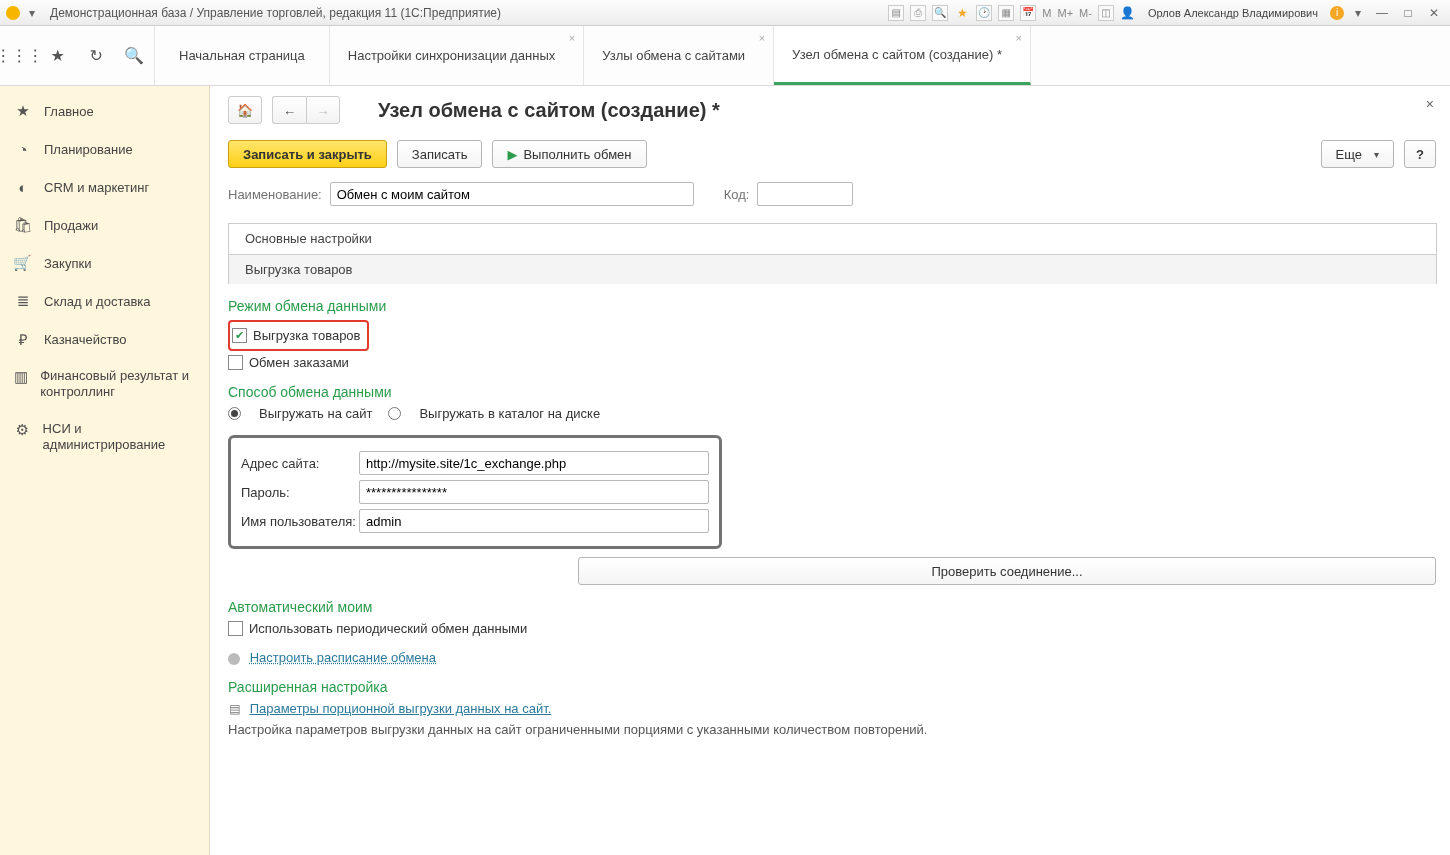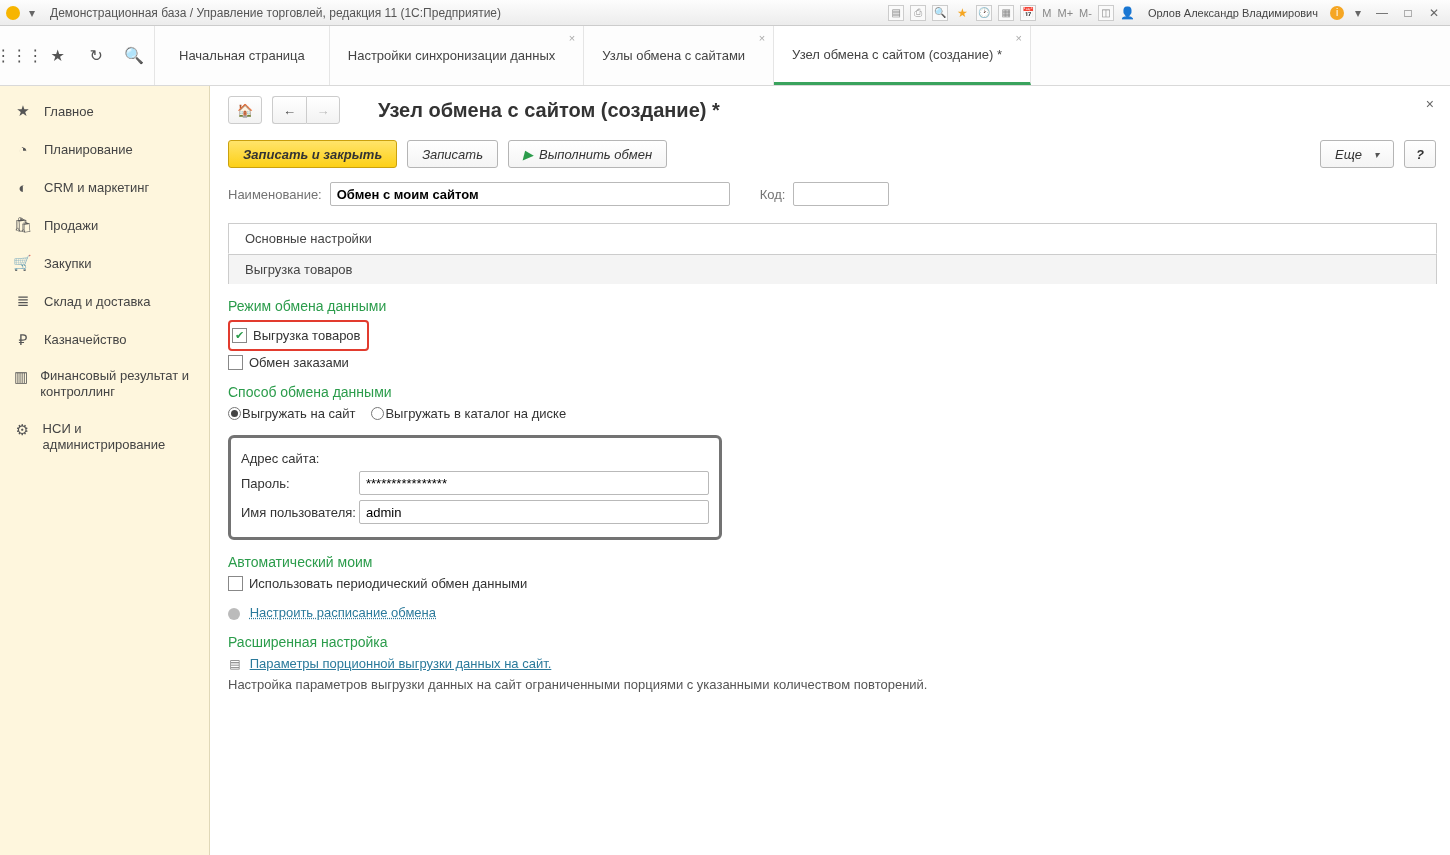--- a/index.html
+++ b/index.html
@@ -41,21 +41,21 @@
 
 
 .navrow{display:flex;align-items:center;gap:10px;}
 .nav-btn{height:28px;min-width:34px;border:1px solid #ccc;border-radius:3px;background:linear-gradient(#fff,#f2f2f2);display:flex;align-items:center;justify-content:center;cursor:pointer;color:#444;padding:0 6px;}
 .nav-group{display:flex;}
 .nav-group .nav-btn:first-child{border-radius:3px 0 0 3px;border-right:none;}
 .nav-group .nav-btn:last-child{border-radius:0 3px 3px 0;}
 .page-title{font-size:20px;font-weight:bold;color:#333;margin-left:28px;}
 
 
-.actionrow{display:flex;align-items:center;gap:10px;margin-top:16px;font-style:italic;}
+.actionrow{display:flex;align-items:center;gap:10px;margin-top:16px;}
 .btn{height:28px;border:1px solid #b5b5b5;border-radius:3px;background:linear-gradient(#fff,#f4f4f4);padding:0 14px;display:flex;align-items:center;justify-content:center;cursor:pointer;font-size:13px;gap:6px;}
 .btn.primary{background:linear-gradient(#ffe46b,#fdd017);border-color:#caa10e;font-weight:bold;}
 .btn .play{color:#2b9c4b;}
 .spacer{flex:1;}
 .btn.more::after{content:"▾";margin-left:6px;color:#555;font-size:10px;}
 .btn.help{min-width:32px;padding:0;font-weight:bold;}
 
 
 .formrow{display:flex;align-items:center;gap:8px;margin-top:14px;}
 .flabel{color:#737373;}
@@ -67,21 +67,21 @@
 .inntab.active{background:#fff;border-bottom:1px solid #fff;}
 
 .section-title{color:#2b9c4b;font-size:14px;margin-top:14px;margin-bottom:6px;}
 
 .checkline{display:flex;align-items:center;gap:6px;margin:4px 0;}
 .checkline .chk{width:15px;height:15px;border:1px solid #888;background:#fff;display:flex;align-items:center;justify-content:center;font-size:11px;color:#2b9c4b;cursor:pointer;}
 .checkline .chk.checked::after{content:"✔";}
 .redbox{border:2px solid #e23b2e;border-radius:4px;padding:2px 6px 2px 2px; display:inline-flex;}
 
 .radioline{display:flex;align-items:center;gap:16px;margin:4px 0;}
-.radio{display:flex;align-items:center;gap:1px;cursor:pointer;}
+.radio{display:flex;align-items:center;gap:18px;cursor:pointer;}
 .rdot{width:13px;height:13px;border:1px solid #777;border-radius:50%;display:flex;align-items:center;justify-content:center;}
 .rdot.sel::after{content:"";width:7px;height:7px;background:#444;border-radius:50%;}
 
 .credbox{border:3px solid #737373;border-radius:6px;padding:8px 10px;margin-top:10px;display:inline-block;}
 .credrow{display:flex;align-items:center;margin:5px 0;}
 .credrow .clabel{width:118px;}
 .credrow input{width:350px;}
 
 .linky{color:#2b7a9b;text-decoration:underline;cursor:pointer;}
 .linky.dotted{text-decoration:underline dotted;}
@@ -212,21 +212,21 @@
       <div class="btn more">
           <span>Еще</span>
         </div>
       <div class="btn help">
           <span>?</span>
         </div>
     </div>
 
     <div class="formrow">
       <span class="flabel">Наименование:</span>
-      <input type="text" style="width: 400px; font-weight: bold;" value="Обмен с моим сайтом">
+      <input type="text" style="width: 364px;" value="Обмен с моим сайтом">
       <span style="width:14px"></span>
       <span class="flabel">Код:</span>
       <input type="text" style="width: 96px;" value="">
     </div>
 
     <div class="inntabs">
       <div class="inntab active"><span>Основные настройки</span></div>
       <div class="inntab"><span>Выгрузка товаров</span></div>
     </div>
 
@@ -250,28 +250,34 @@
         </div>
       <div class="radio">
           <span class="rdot"></span>
           <span>Выгружать в каталог на диске</span>
         </div>
     </div>
 
     <div class="credbox">
       <div class="credrow">
           <span class="clabel">Адрес сайта:</span>
+          <input type="text" value="http://mysite.site/1c_exchange.php" style="">
         </div>
       <div class="credrow">
           <span class="clabel">Пароль:</span>
           <input type="text" value="****************" style="">
         </div>
       <div class="credrow">
           <span class="clabel">Имя пользователя:</span>
           <input type="text" value="admin" style="">
+        </div>
+    </div>
+    <div style="margin-top:8px;margin-left:350px;">
+      <div class="btn" style="padding:0 18px;">
+          <span>Проверить соединение...</span>
         </div>
     </div>
 
     <div class="section-title">Автоматический моим</div>
     <div class="checkline">
       <span class="chk"></span>
       <span>Использовать периодический обмен данными</span>
     </div>
     <div style="margin-top:14px;">
       <span class="gray-dot"></span>

